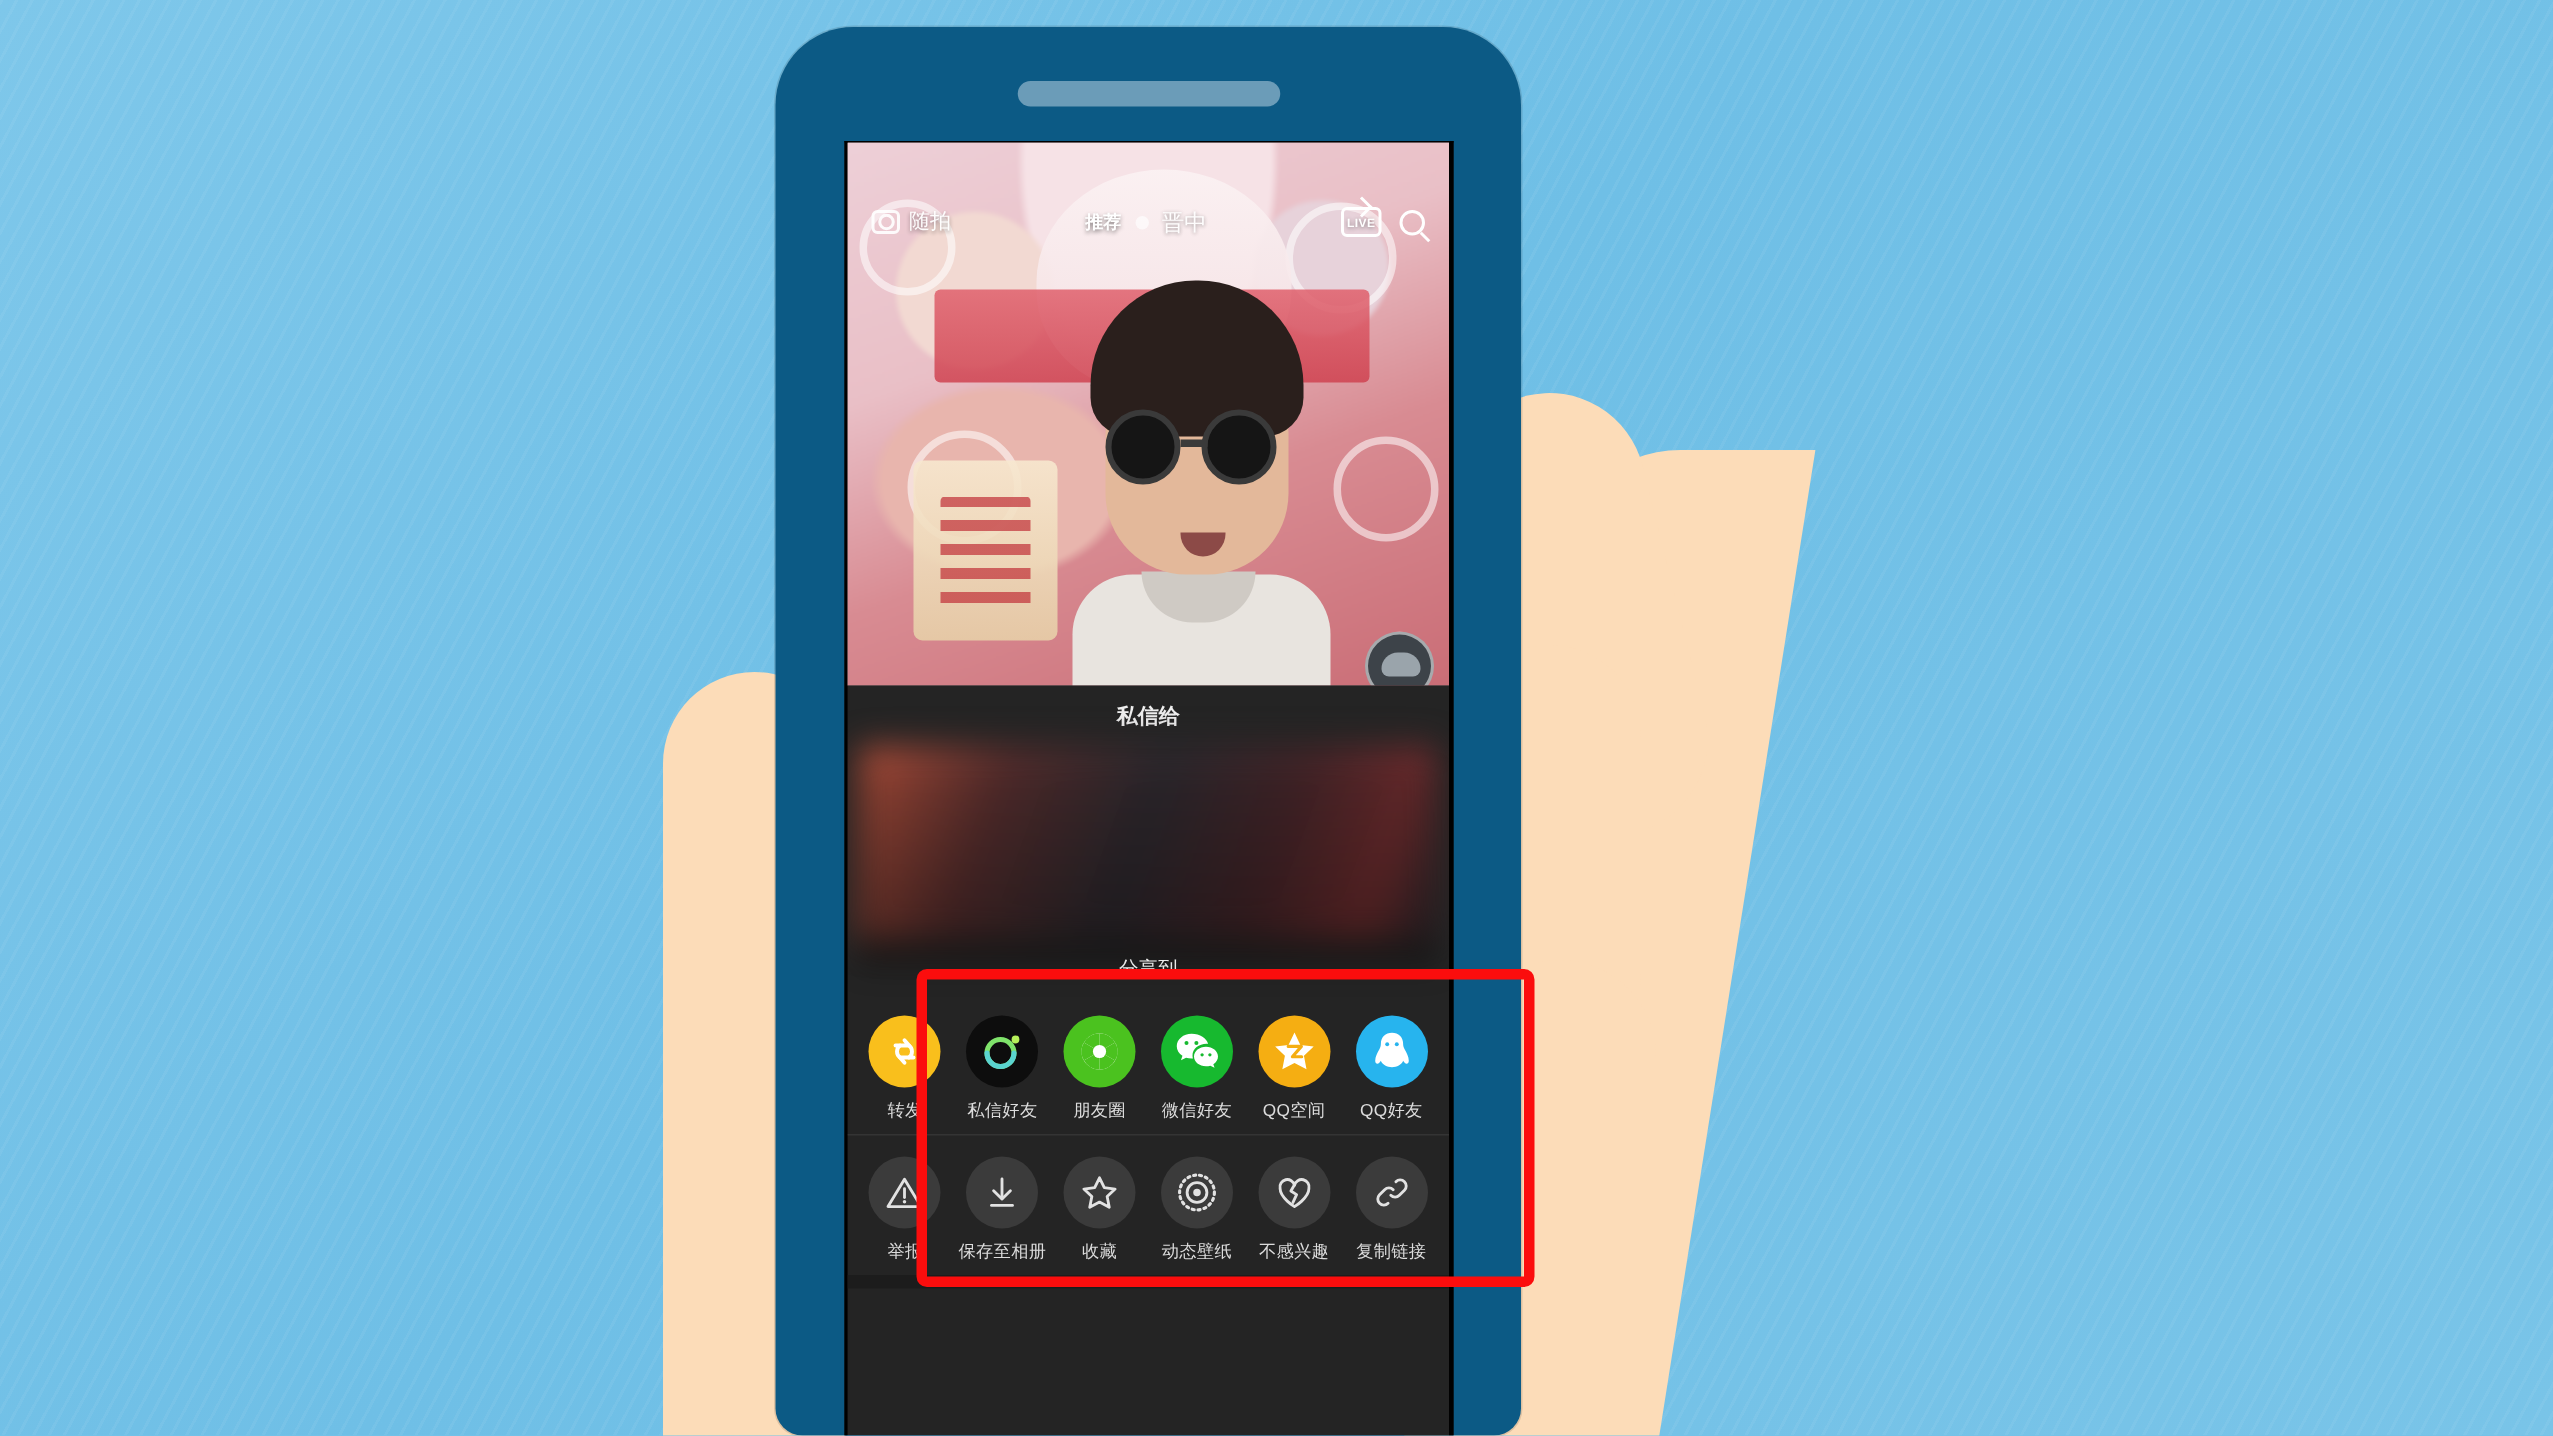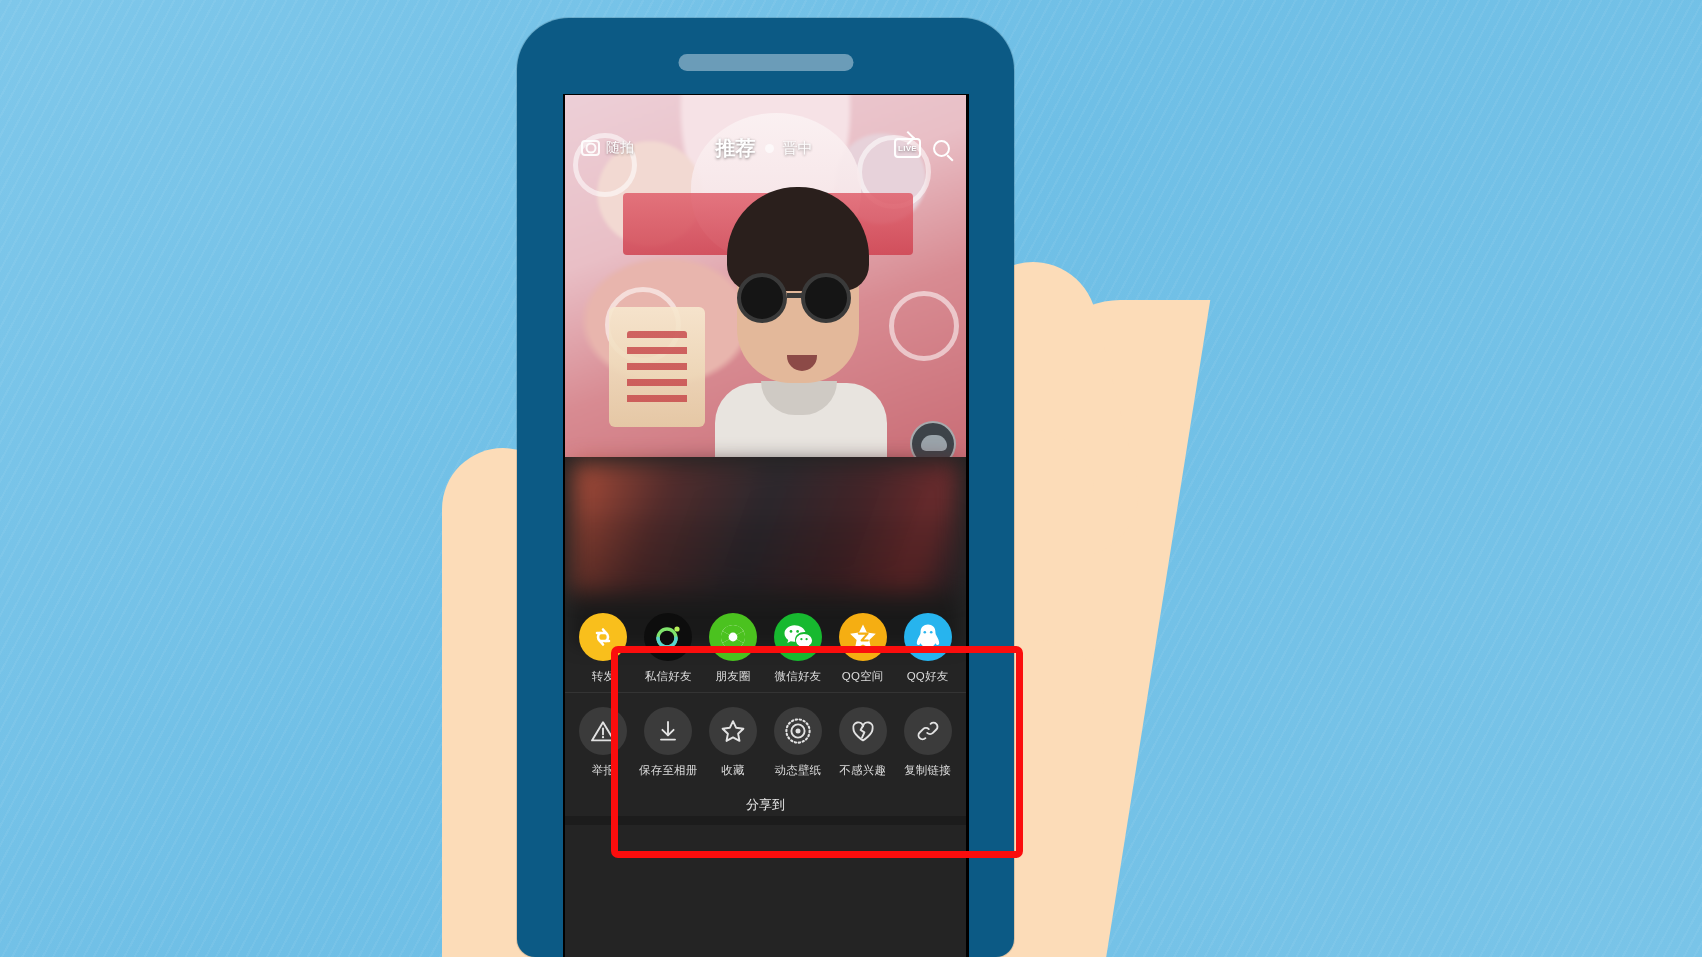--- a/index.html
+++ b/index.html
@@ -159,21 +159,21 @@
   }
   #camera-icon:before{
     content:""; position:absolute; left:50%; top:50%;
     transform:translate(-50%,-50%);
     width:7px; height:7px; border:2px solid #fff; border-radius:50%;
   }
   #nav-suipai{ font-size:14px; opacity:.95; }
   #nav-center{
     flex:1; display:flex; align-items:center; justify-content:center; gap:9px;
   }
-  #nav-tab-recommend{ font-size:20px; font-weight:bold; }
+  #nav-tab-recommend{ font-size:12px; font-weight:bold; }
   #nav-dot{
     width:9px; height:9px; border-radius:50%;
     background:rgba(255,255,255,.65);
   }
   #nav-tab-city{ font-size:15px; opacity:.92; }
   #nav-right{ display:flex; align-items:center; gap:12px; }
   #live-icon{
     width:27px; height:20px; border:2px solid #fff; border-radius:4px;
     font-size:8px; font-weight:bold; display:flex;
     align-items:center; justify-content:center; position:relative;
@@ -329,22 +329,25 @@
         <div id="nav-right">
           <span id="live-icon">LIVE</span>
           <span id="search-icon"></span>
         </div>
       </div>
 
       <div id="avatar-badge"></div>
     </div>
 
     <div id="sheet" style="background: rgb(36, 36, 36);">
+      <div id="sheet-title">私信给</div>
       <div id="dm-strip"></div>
       <div id="dm-strip-overlay"></div>
+      <div id="share-label">分享到</div>
+
       <div id="share-grid">
 
         <div class="share-row" id="share-row-1">
 
           <div class="share-item">
             <span class="ico" id="ico-repost" style="background: rgb(249, 191, 28);">
               <svg width="30" height="30" viewBox="0 0 30 30">
                 <path d="M9 11h9l-3-3.5M21 19h-9l3 3.5" stroke="#fff" stroke-width="2.6" fill="none" stroke-linecap="round" stroke-linejoin="round"></path>
                 <path d="M18 11a5 5 0 0 1 0 8M12 19a5 5 0 0 1 0-8" stroke="#fff" stroke-width="2.6" fill="none" stroke-linecap="round"></path>
               </svg>
@@ -485,21 +488,19 @@
                 <path d="M16.6 6.8a4 4 0 0 1 5.7 5.7l-3.4 3.4a4 4 0 0 1-5.7 0" fill="none" stroke="#e2e2e2" stroke-width="1.9" stroke-linecap="round"></path>
                 <path d="M11.4 21.2a4 4 0 0 1-5.7-5.7l3.4-3.4a4 4 0 0 1 5.7 0" fill="none" stroke="#e2e2e2" stroke-width="1.9" stroke-linecap="round"></path>
               </svg>
             </span>
             <span class="share-text">复制链接</span>
           </div>
 
         </div>
       </div>
 
-      <div id="share-label">分享到</div>
-
       <div id="cancel-divider"></div>
     </div>
 
   </div>
 </div>
 
 <div id="highlight-box" style="border-color: rgb(251, 13, 13);"></div>
 
 </body></html>

